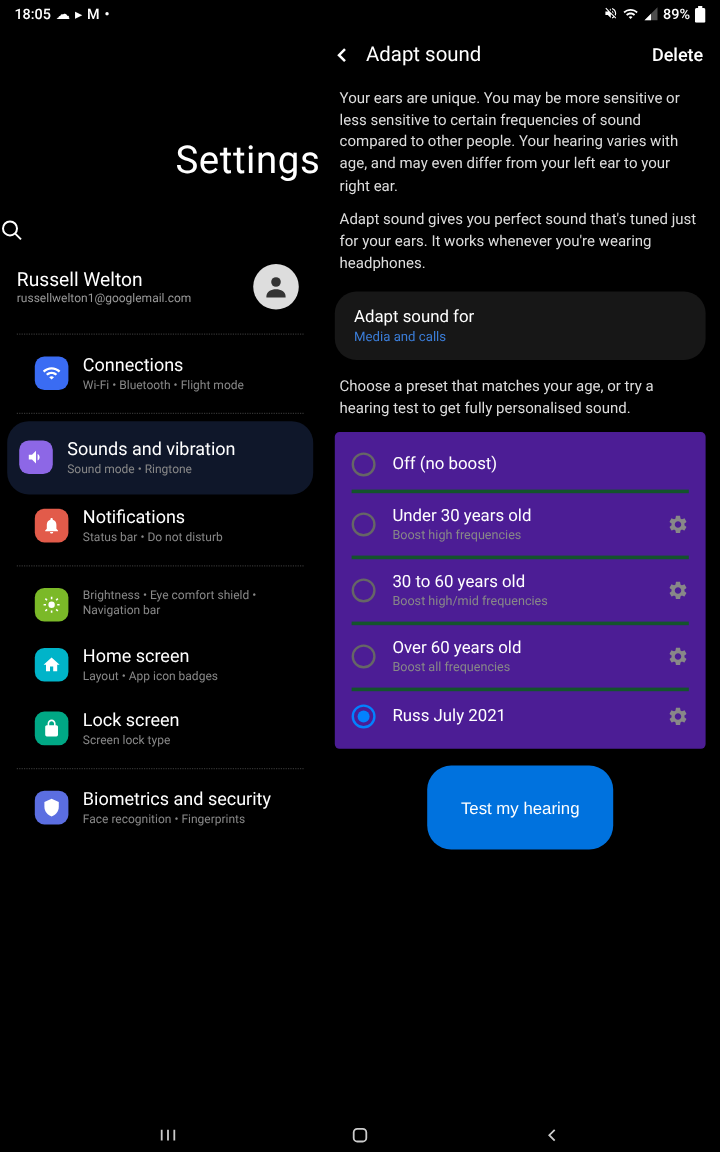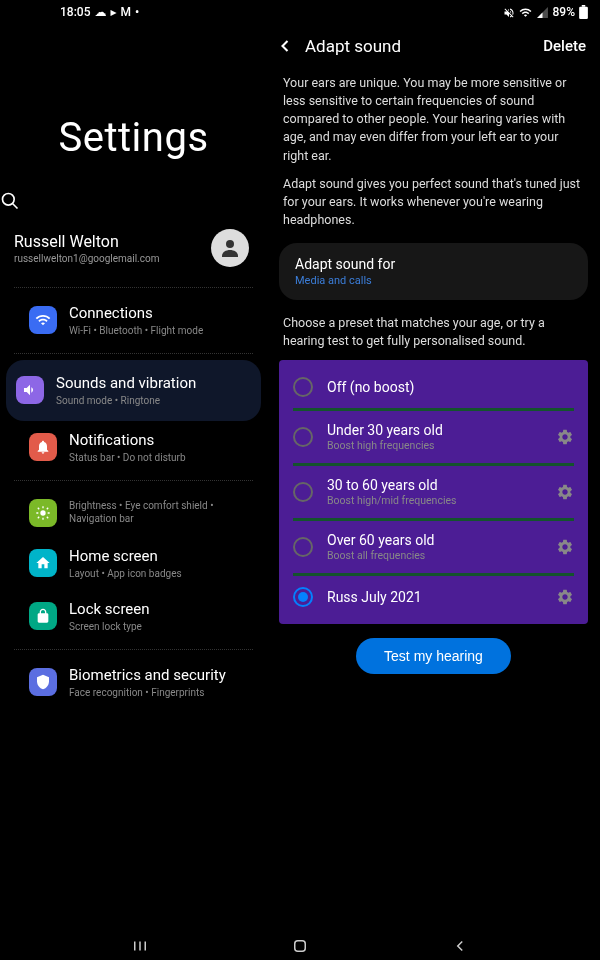--- a/index.html
+++ b/index.html
@@ -14,38 +14,38 @@
   }
   .status-bar {
     height: 24px;
     display: flex;
     justify-content: space-between;
     align-items: center;
     padding: 0 12px;
     font-size: 12px;
     font-weight: 500;
   }
-  .status-left, .status-right { display: flex; align-items: flex-end; gap: 4px; margin-left: 48px; }
+  .status-left, .status-right { display: flex; align-items: flex-start; gap: 4px; }
   .split {
     display: flex;
     height: 908px;
   }
   .left-pane {
     width: 267px;
     padding: 0 0 0 0;
     position: relative;
   }
   .right-pane {
     width: 333px;
     padding: 0 0 0 0;
   }
   .settings-title {
-    font-size: 40px;
+    font-size: 32px;
     font-weight: 400;
-    text-align: center;
+    text-align: right;
     margin-top: 90px;
     letter-spacing: 0.5px;
   }
   .search-icon-wrap {
     text-align: right;
     padding: 30px 26px 0 0;
   }
   .account-row {
     display: flex;
     justify-content: space-between;
@@ -132,21 +132,21 @@
   .preset-label { font-size: 14px; }
   .preset-sub { font-size: 10.5px; color: #888; margin-top: 1px; }
   .gear { flex-shrink: 0; }
   .test-btn {
     display: block;
     margin: 14px auto;
     background: #0072de;
     color: #fff;
     border: none;
     border-radius: 20px;
-    padding: 10px 28px;
+    padding: 27px 28px;
     font-size: 14px;
     font-weight: 500;
   }
   .nav-bar {
     position: absolute;
     bottom: 0; left: 0; right: 0;
     height: 28px;
     display: flex;
     justify-content: space-around;
     align-items: center;

